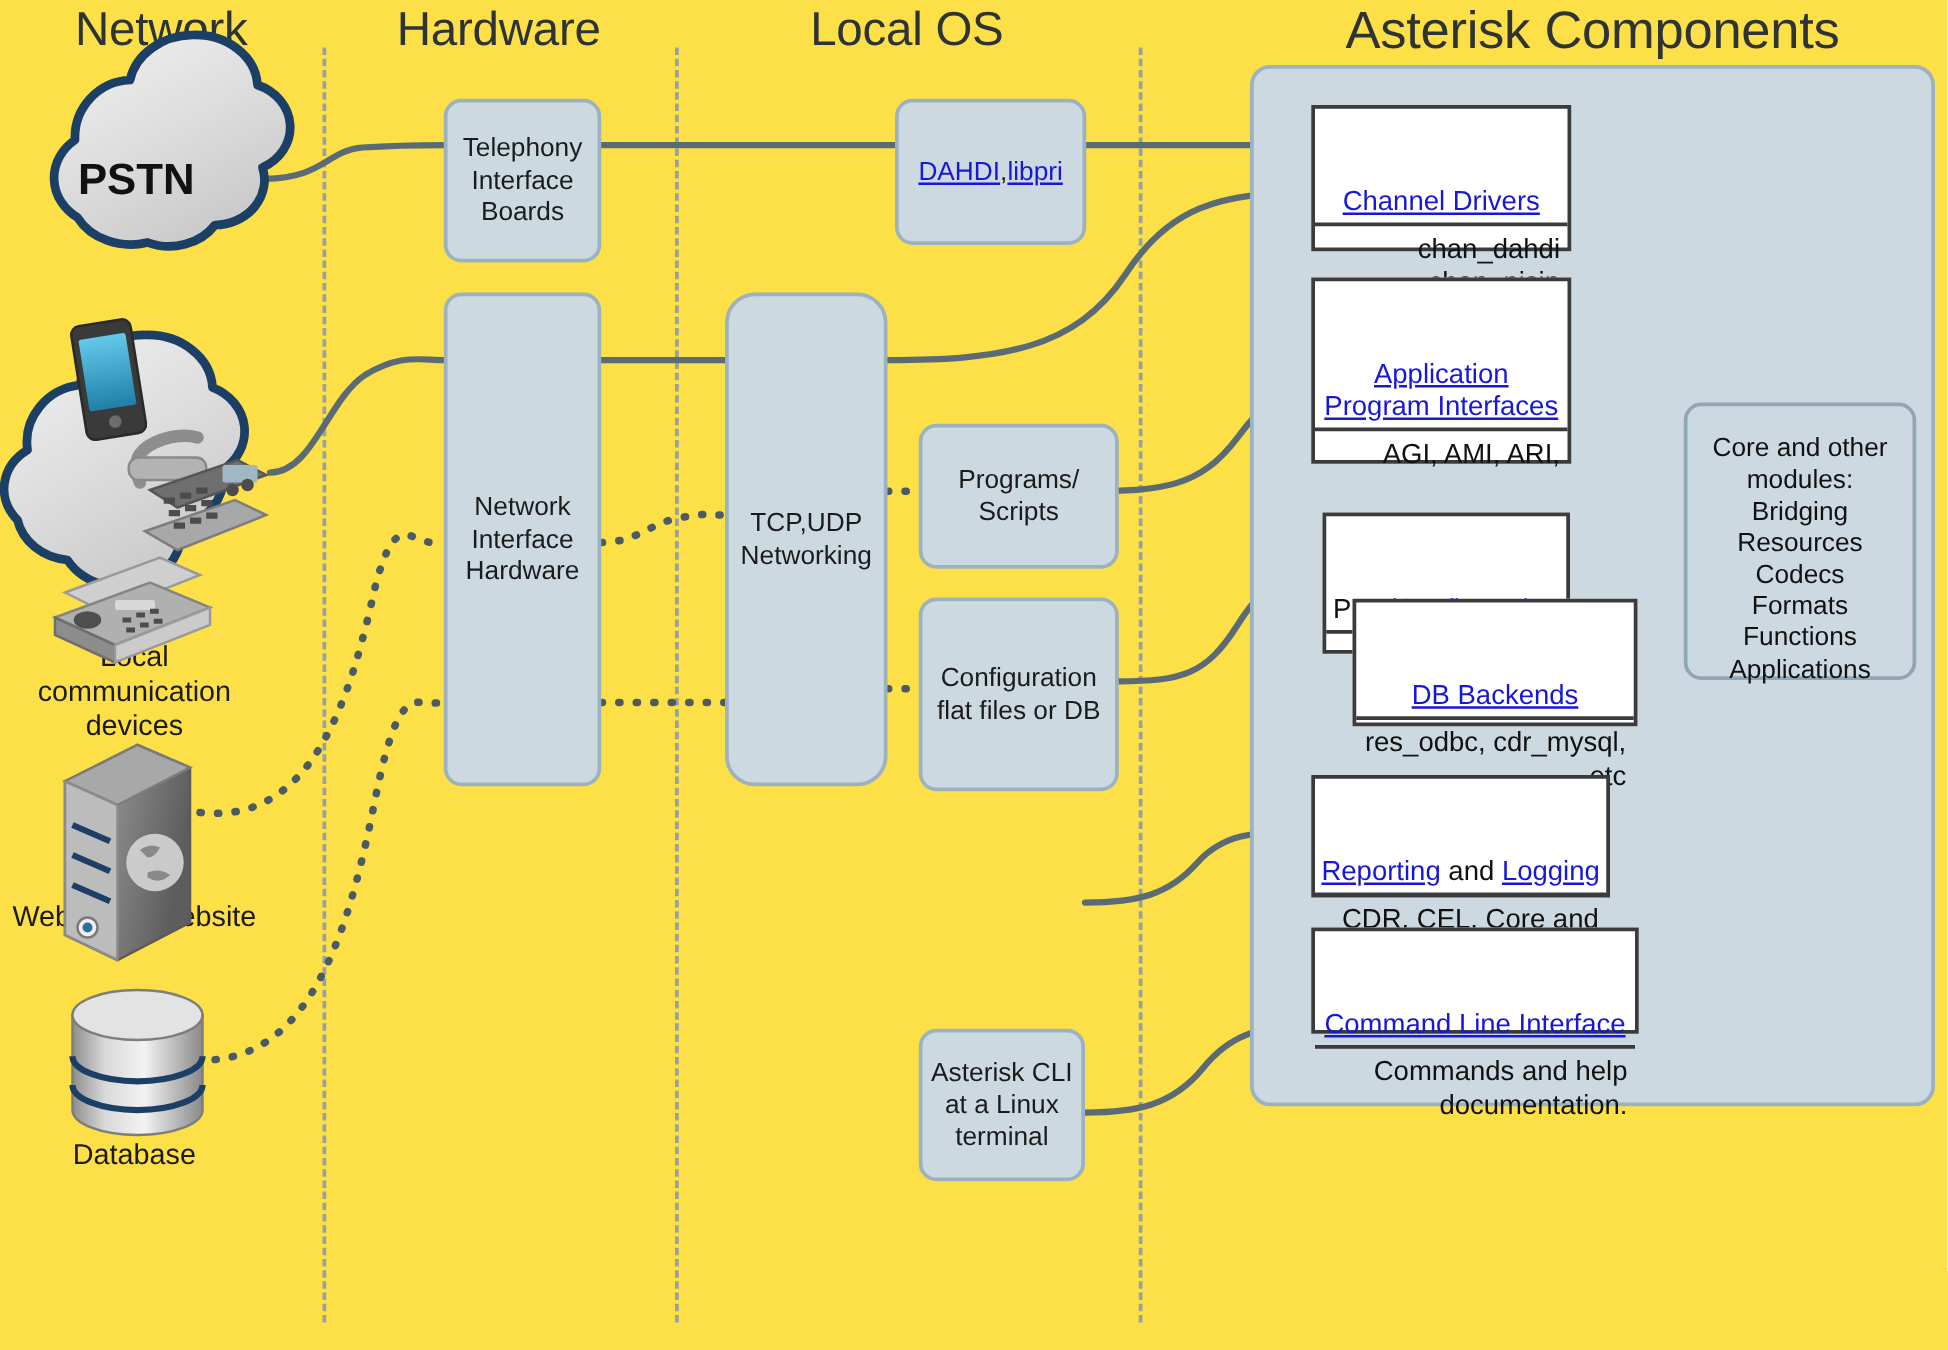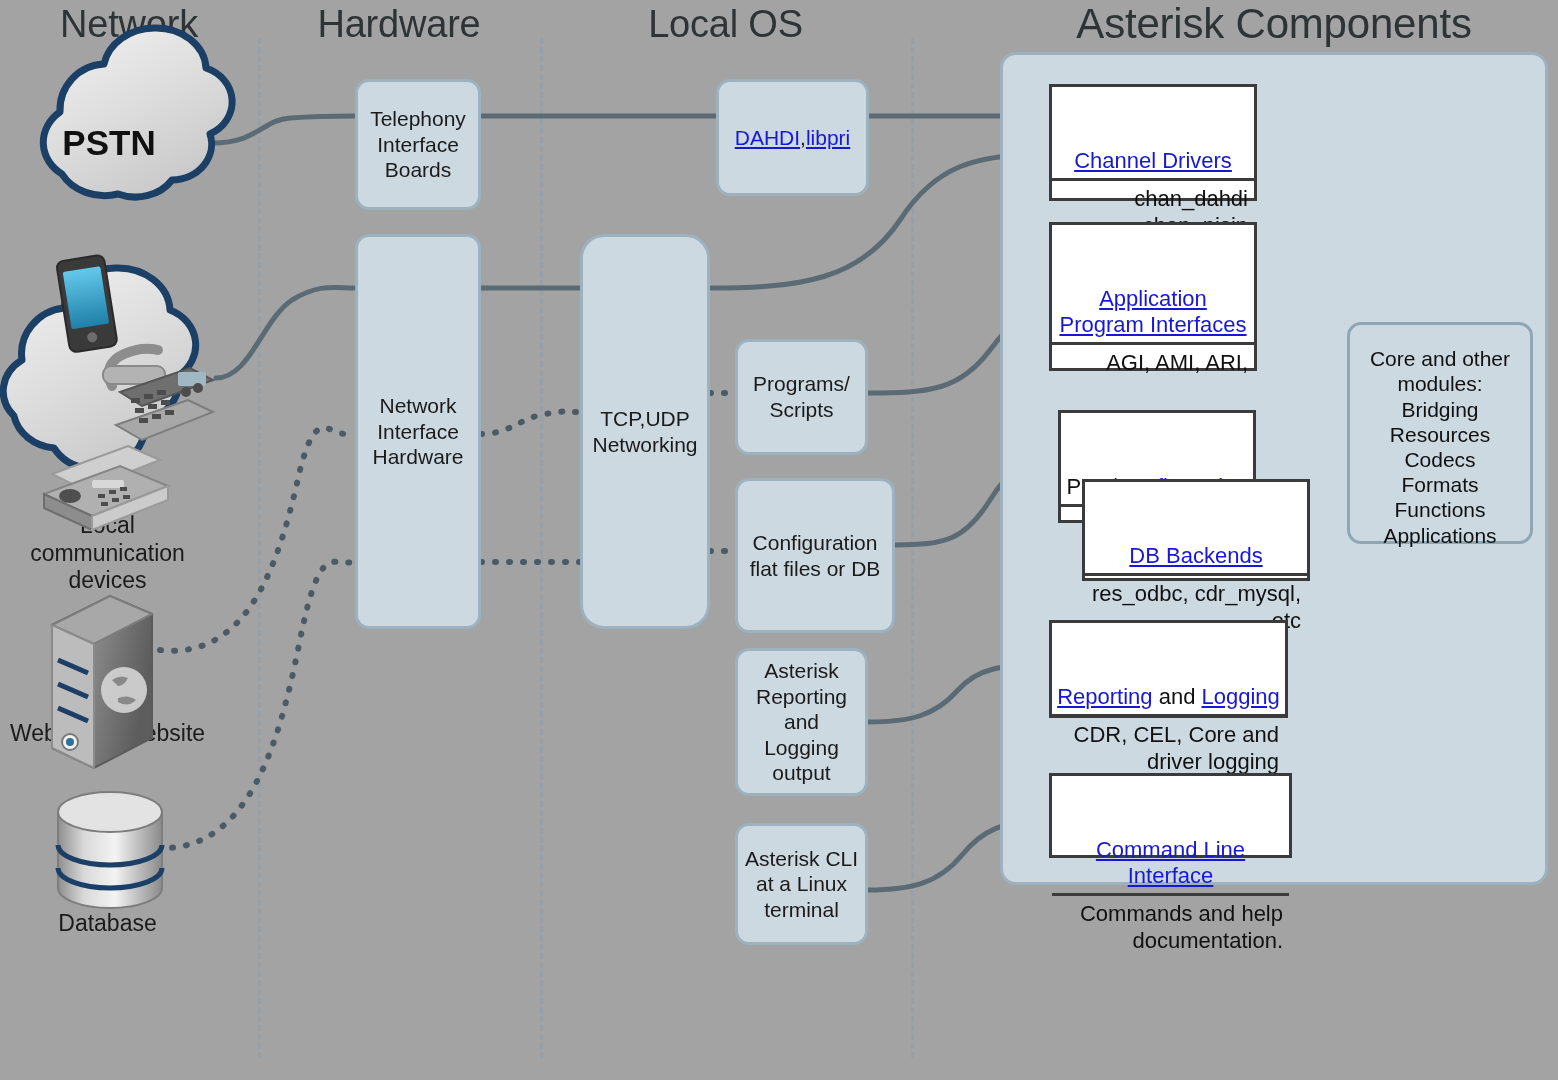--- a/index.html
+++ b/index.html
@@ -7,21 +7,21 @@
     background: #ffffff;
   }
   body {
     font-family: "Liberation Sans", sans-serif;
     -webkit-font-smoothing: antialiased;
   }
   #stage {
     position: relative;
     width: 1558px;
     height: 1080px;
-    background: #a3a3a3;
+    background: #fde047;
     overflow: hidden;
   }
 
   
   .col-header {
     position: absolute;
     font-size: 38px;
     color: #2e3436;
     white-space: nowrap;
     text-align: center;
@@ -218,36 +218,30 @@
     <span>
       <span class="lnk">DAHDI</span><span>,</span><span class="lnk">libpri</span>
     </span>
   </div>
 
   <div class="rbox" style="left:580px; top:234px; width:130px; height:395px;border-radius:24px;">
     <span class="lines">TCP,UDP
 Networking</span>
   </div>
 
-  <div class="rbox" style="left:735px; top:339px; width:133px; height:116px;">
+  <div class="rbox" style="left:735px; top:339px; width:160px; height:116px;">
     <span class="lines">Programs/
 Scripts</span>
   </div>
 
   <div class="rbox" style="left:735px; top:478px; width:160px; height:155px;">
     <span class="lines">Configuration
 flat files or DB</span>
   </div>
 
-  <div class="rbox" style="left:735px; top:648px; width:133px; height:148px;">
-    <span class="lines">Asterisk
-Reporting
-and Logging
-output</span>
-  </div>
 
   <div class="rbox" style="left:735px; top:823px; width:133px; height:122px;align-items:center;">
     <span class="lines">Asterisk CLI
 at a Linux
 terminal</span>
   </div>
 
   <div class="card" style="left:1049px; top:84px; width:208px; height:117px;">
     <div class="card-title">
       <span class="lnk">Channel Drivers</span>
@@ -281,21 +275,21 @@
   </div>
 
   <div class="card" style="left:1049px; top:620px; width:239px; height:98px;">
     <div class="card-title">
       <span class="lnk">Reporting</span><span> and </span><span class="lnk">Logging</span>
     </div>
     <div class="card-body">CDR, CEL, Core and
 driver logging modules.</div>
   </div>
 
-  <div class="card" style="left:1049px; top:773px; width:243px; height:85px;">
+  <div class="card" style="left:1049px; top:742px; width:262px; height:85px;">
     <div class="card-title">
       <span class="lnk">Command Line Interface</span>
     </div>
     <div class="card-body">Commands and help
 documentation.</div>
   </div>
 
   <div id="core-modules">
     <span class="lines">Core and other
 modules:

